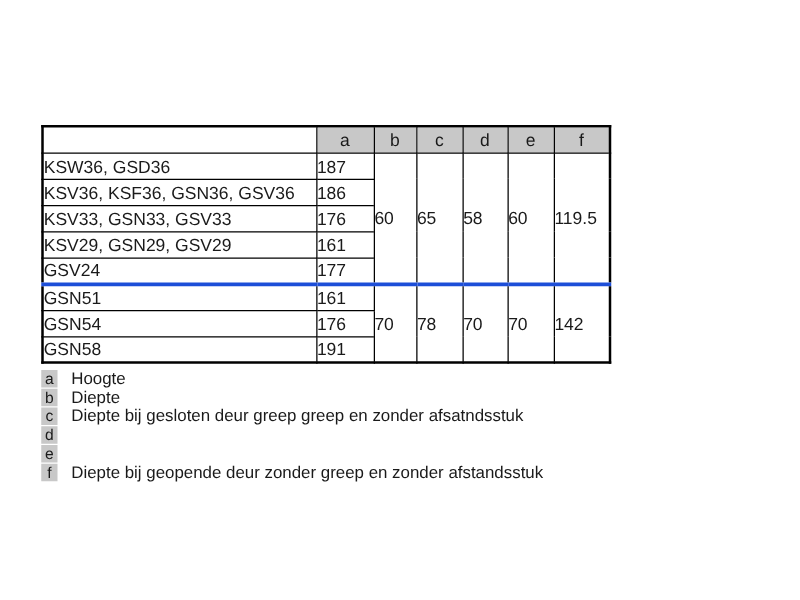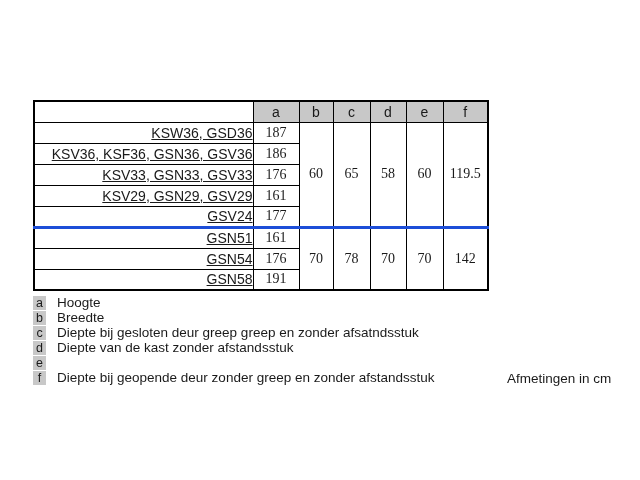--- a/index.html
+++ b/index.html
@@ -33,22 +33,22 @@
   }
   col.c-models { width: 219px; }
   col.c-a { width: 46px; }
   col.c-b { width: 34px; }
   col.c-c { width: 37px; }
   col.c-d { width: 36px; }
   col.c-e { width: 37px; }
   col.c-f { width: 45px; }
   th.blank { background: #ffffff; }
   th.dim { background: #c8c8c8; text-align: center; }
-  td.models { text-align: right; padding-left: 6px; text-decoration: underline; }
-  td.val { text-align: center; font-family: Liberation Serif, serif; }
+  td.models { text-align: left; padding-left: 6px; }
+  td.val { text-align: left; }
   tr.sect td { border-top: 3px solid #1d4ed8; }
 
   .legend { position: absolute; left: 33px; top: 295px; font-size: 13.5px; }
   .legend-row { display: flex; align-items: center; height: 15px; }
   .legend-key {
     flex: 0 0 13px;
     width: 13px; height: 14px;
     background: #c8c8c8;
     text-align: center;
     line-height: 14px;
@@ -130,34 +130,32 @@
     </tbody>
   </table>
 
   <div class="legend">
     <div class="legend-row">
       <span class="legend-key">a</span>
       <span class="legend-label">Hoogte</span>
     </div>
     <div class="legend-row">
       <span class="legend-key">b</span>
-      <span class="legend-label">Breedte</span>
+      <span class="legend-label">Diepte</span>
     </div>
     <div class="legend-row">
       <span class="legend-key">c</span>
       <span class="legend-label">Diepte bij gesloten deur greep greep en zonder afsatndsstuk</span>
     </div>
     <div class="legend-row">
       <span class="legend-key">d</span>
-      <span class="legend-label">Diepte van de kast zonder afstandsstuk</span>
     </div>
     <div class="legend-row">
       <span class="legend-key">e</span>
     </div>
     <div class="legend-row">
       <span class="legend-key">f</span>
       <span class="legend-label">Diepte bij geopende deur zonder greep en zonder afstandsstuk</span>
     </div>
   </div>
 
-  <div class="units-note">Afmetingen in cm</div>
 
 </div>
 
 </body></html>

